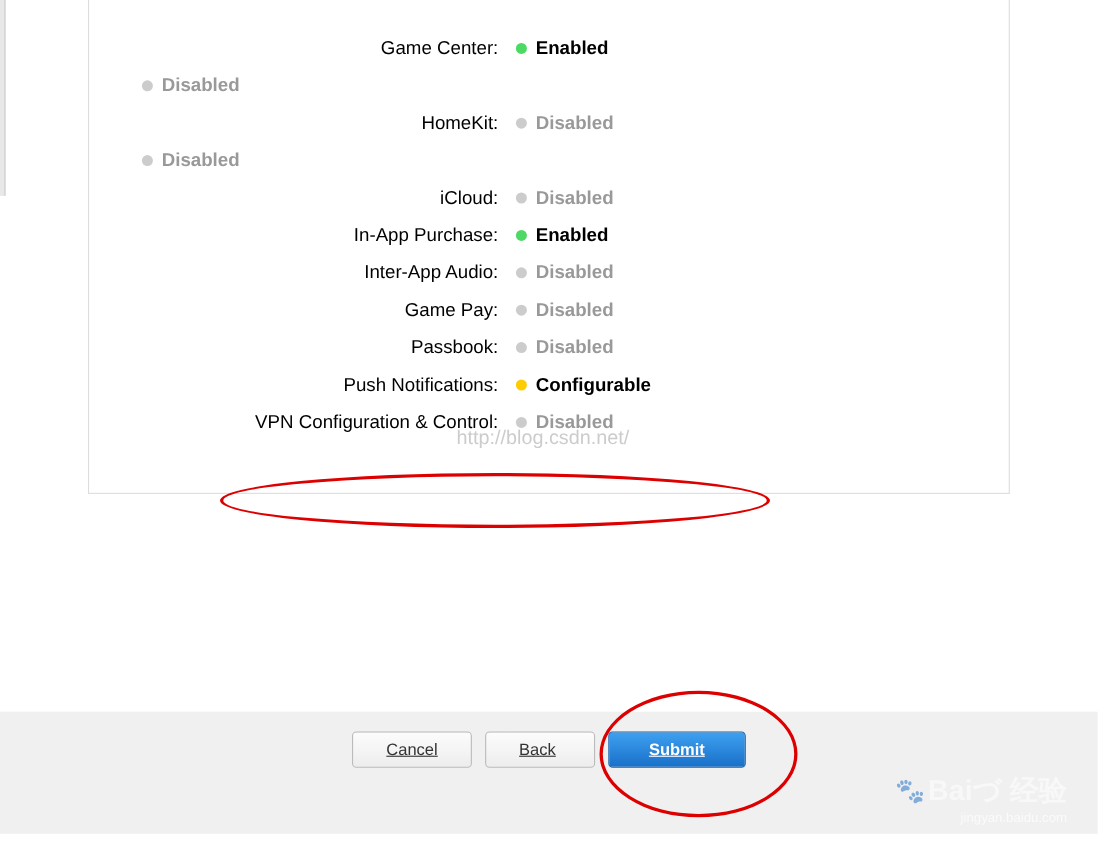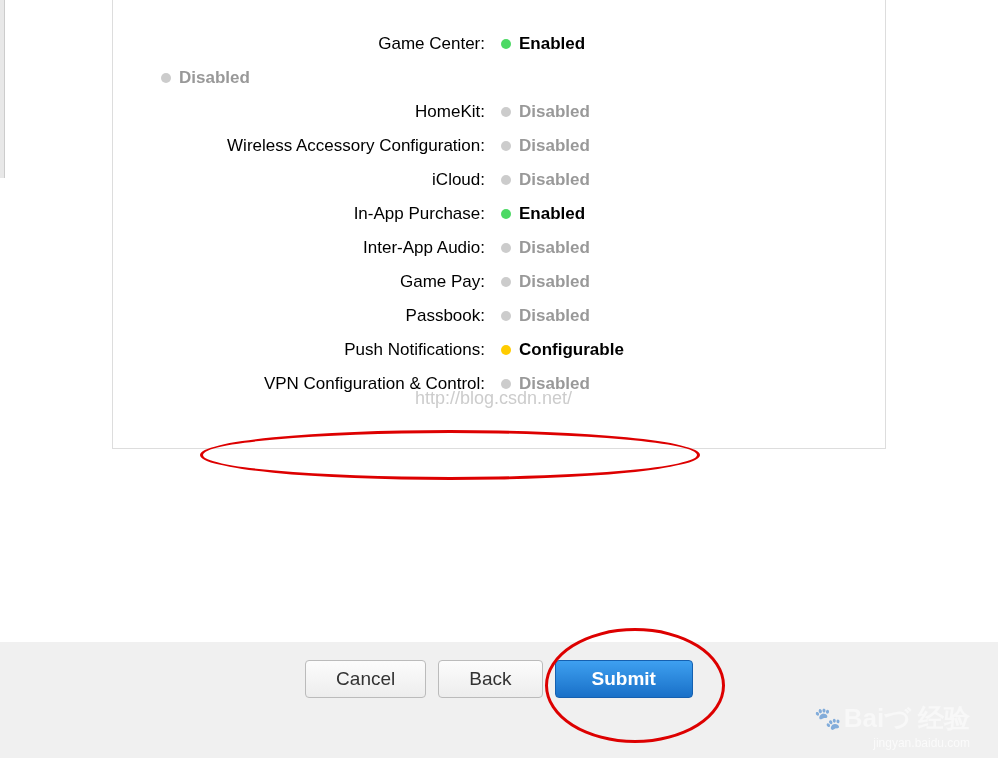--- a/index.html
+++ b/index.html
@@ -17,21 +17,21 @@
     }
     .outer-container {
       padding: 0 40px;
       background: #fff;
     }
     .panel {
       border: 1px solid #ddd;
       border-top: none;
       background: #fff;
       padding: 20px 40px 40px 40px;
-      margin: 0 72px;
+      margin: 0 40px;
     }
     .service-row {
       display: flex;
       align-items: center;
       margin: 14px 0;
       font-size: 17px;
       position: relative;
     }
     .service-label {
       width: 340px;
@@ -99,26 +99,27 @@
       right: 0;
       background: #f0f0f0;
       padding: 18px 0 60px 0;
       display: flex;
       justify-content: center;
       gap: 12px;
     }
     .btn {
       display: inline-block;
       padding: 7px 30px;
-      font-size: 19px;
+      font-size: 15px;
       border-radius: 4px;
       cursor: pointer;
       border: 1px solid #ccc;
       min-width: 100px;
-      text-align: right;
+      text-align: left;
+      text-decoration: underline;
     }
     .btn-secondary {
       background: linear-gradient(#fcfcfc, #ededed);
       color: #333;
       border: 1px solid #bbb;
     }
     .btn-primary {
       background: linear-gradient(#3ea0f0, #1970c8);
       color: #fff;
       font-weight: bold;
@@ -189,21 +190,20 @@
           </div>
         </div>
         <div class="service-row">
           <div class="service-label">HomeKit:</div>
           <div class="service-status">
             <span class="status-dot dot-disabled"></span>
             <span class="status-text status-disabled">Disabled</span>
           </div>
         </div>
         <div class="service-row">
-          <div class="service-label">Wireless Accessory Configuration:</div>
           <div class="service-status">
             <span class="status-dot dot-disabled"></span>
             <span class="status-text status-disabled">Disabled</span>
           </div>
         </div>
         <div class="service-row">
           <div class="service-label">iCloud:</div>
           <div class="service-status">
             <span class="status-dot dot-disabled"></span>
             <span class="status-text status-disabled">Disabled</span>

